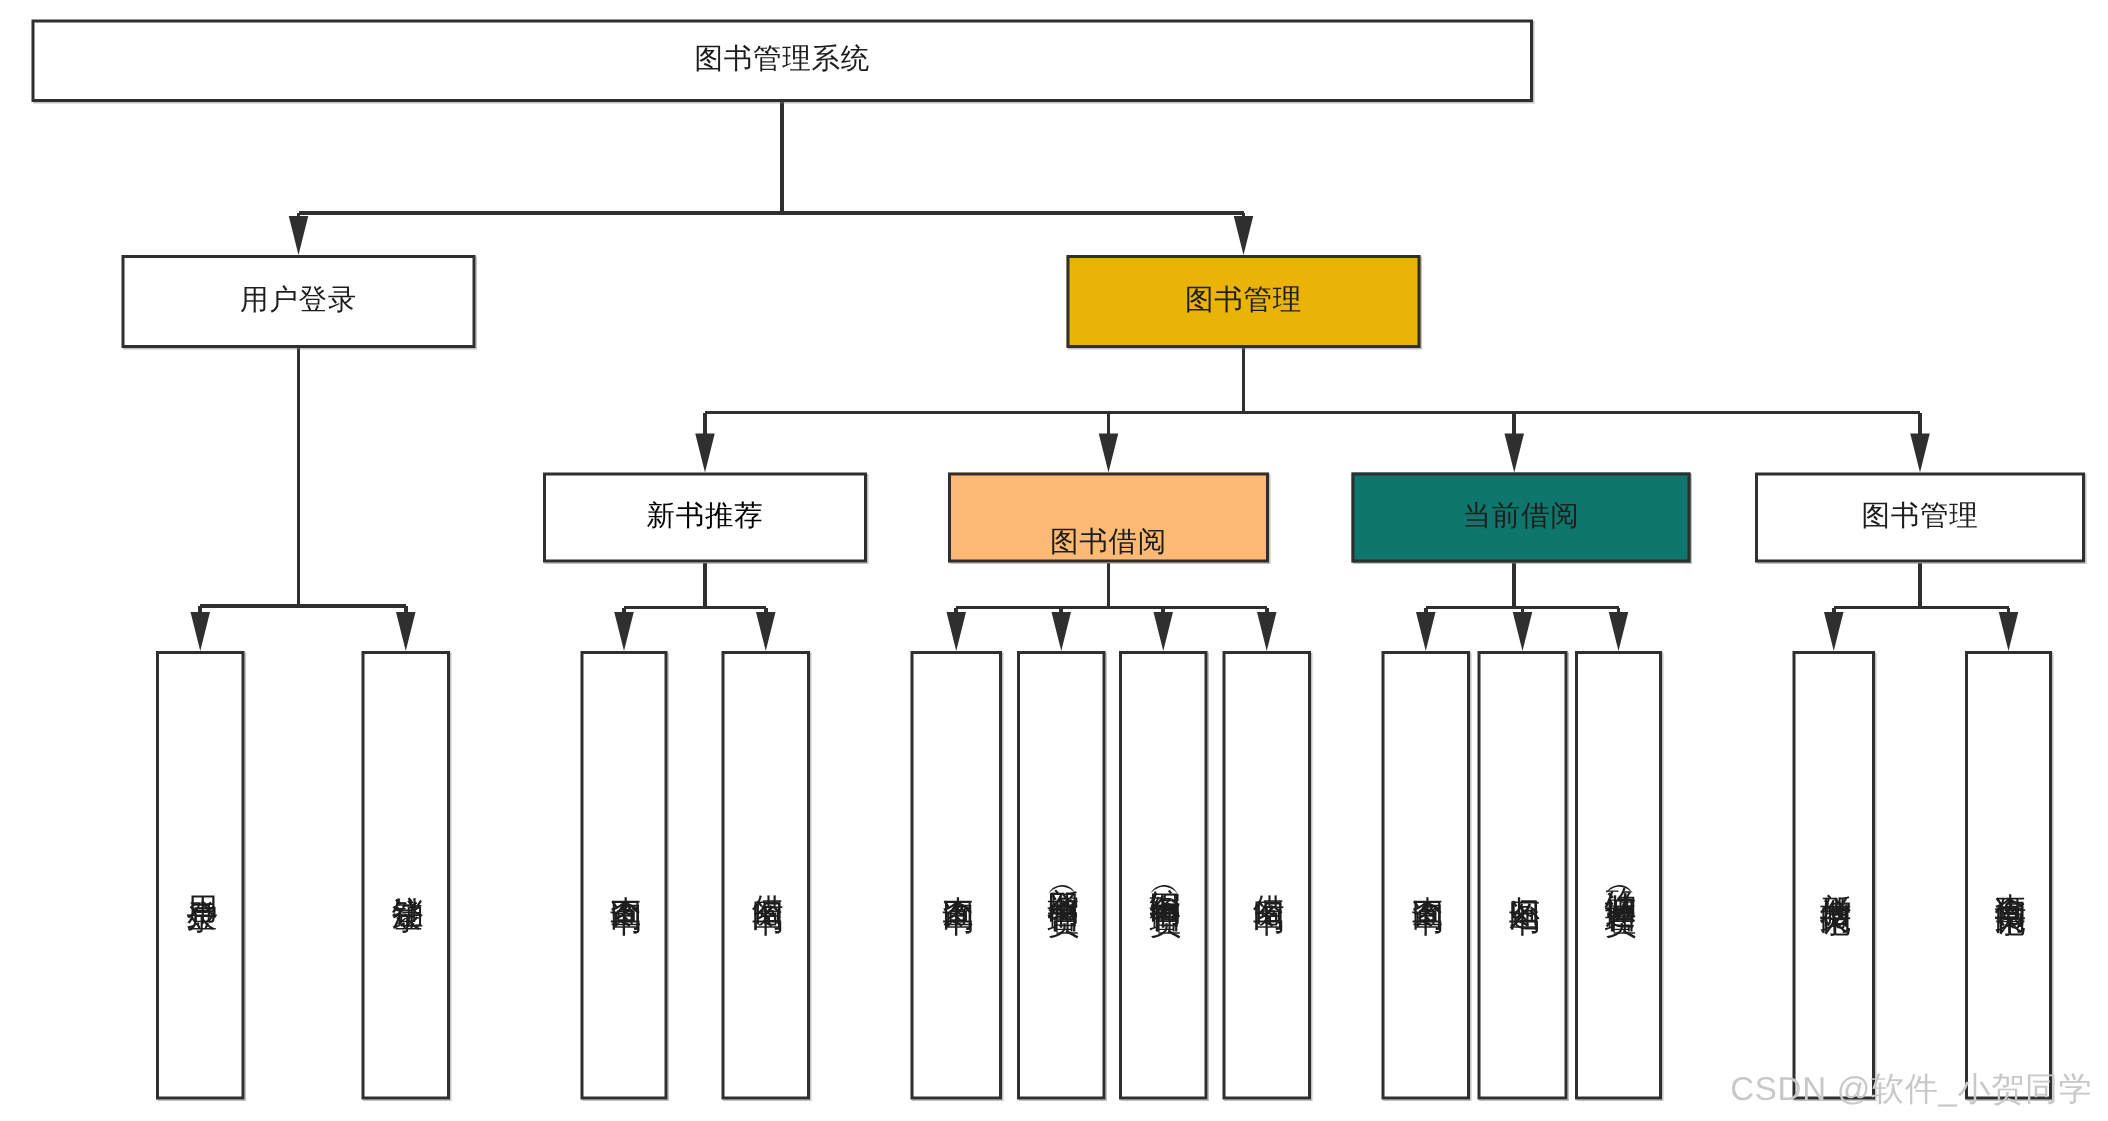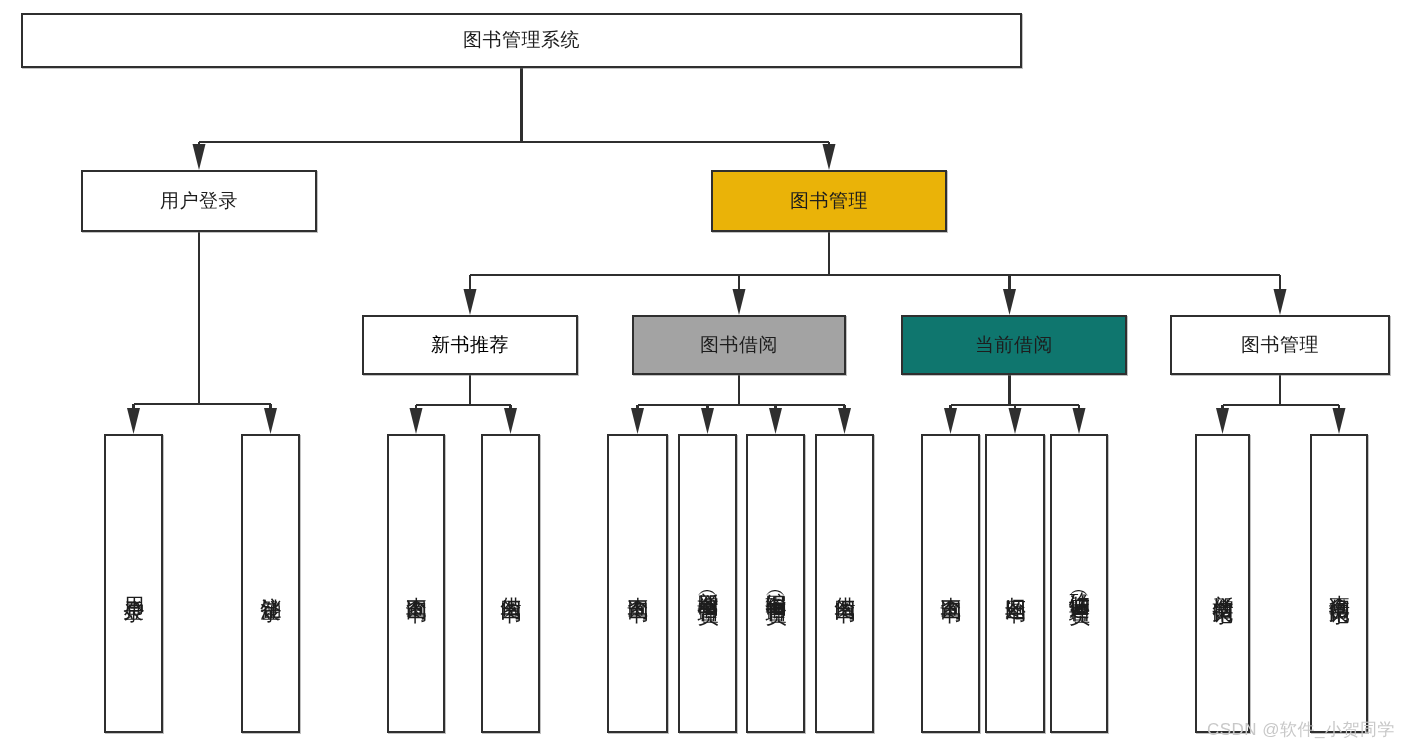--- a/index.html
+++ b/index.html
@@ -52,21 +52,21 @@
     writing-mode: vertical-rl;
     text-orientation: upright;
     font-size: 21px;
     letter-spacing: 2px;
     white-space: nowrap;
   }
   #watermark {
     position: absolute;
     right: 10px;
     bottom: 6px;
-    font-size: 17px;
+    font-size: 22px;
     color: #c8c8c8;
     white-space: nowrap;
     pointer-events: none;
     letter-spacing: 0.5px;
   }
 </style>
 </head>
 <body>
 
 <div id="canvas">
@@ -130,21 +130,21 @@
       </div>
       <div class="node horiz" style="left: 81px; top: 170px; width: 236px; height: 62px; border-color: rgb(47, 47, 47); background: rgb(255, 255, 255);">
         <span class="label" style="color: rgb(29, 29, 29);">用户登录</span>
       </div>
       <div class="node horiz" style="left: 711px; top: 170px; width: 236px; height: 62px; border-color: rgb(47, 47, 47); background: #eab308;">
         <span class="label" style="color: rgb(29, 29, 29);">图书管理</span>
       </div>
       <div class="node horiz" style="left: 362px; top: 315px; width: 216px; height: 60px; border-color: rgb(47, 47, 47); background: rgb(255, 255, 255);">
         <span class="label" style="color: #000000;">新书推荐</span>
       </div>
-      <div class="node horiz" style="left: 632px; top: 315px; width: 214px; height: 60px; border-color: rgb(47, 47, 47); background: #a3a3a3;">
+      <div class="node horiz" style="left: 632px; top: 315px; width: 214px; height: 60px; border-color: rgb(47, 47, 47); background: #fdba74; align-items: flex-end;">
         <span class="label" style="color: rgb(29, 29, 29);">图书借阅</span>
       </div>
       <div class="node horiz" style="left: 901px; top: 315px; width: 226px; height: 60px; border-color: rgb(47, 47, 47); background: #0f766e;">
         <span class="label" style="color: rgb(29, 29, 29);">当前借阅</span>
       </div>
       <div class="node horiz" style="left: 1170px; top: 315px; width: 220px; height: 60px; border-color: rgb(47, 47, 47); background: rgb(255, 255, 255);">
         <span class="label" style="color: rgb(29, 29, 29);">图书管理</span>
       </div>
       <div class="node vert" style="left: 104px; top: 434px; width: 59px; height: 299px; border-color: rgb(47, 47, 47); background: rgb(255, 255, 255);">
         <span class="label" style="color: rgb(29, 29, 29);">用户登录</span>

